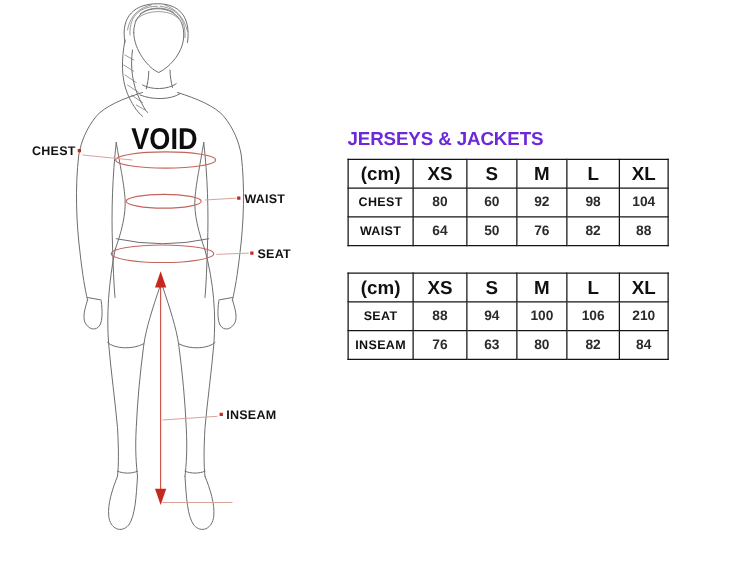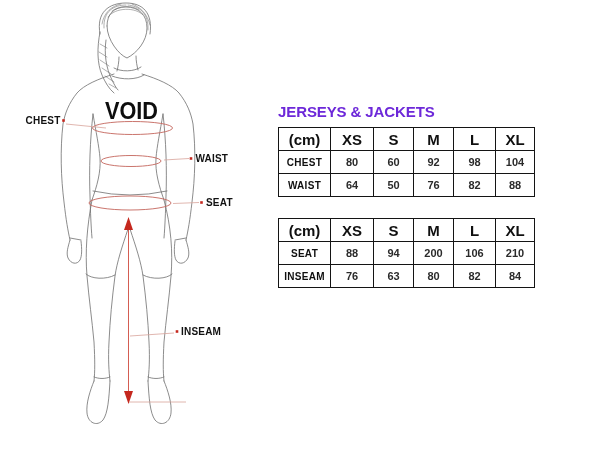--- a/index.html
+++ b/index.html
@@ -189,21 +189,21 @@
             <th class="hdr-cell">XS</th>
             <th class="hdr-cell">S</th>
             <th class="hdr-cell">M</th>
             <th class="hdr-cell">L</th>
             <th class="hdr-cell">XL</th>
           </tr>
           <tr>
             <td class="label-cell">SEAT</td>
             <td class="val-cell">88</td>
             <td class="val-cell">94</td>
-            <td class="val-cell">200</td>
+            <td class="val-cell">100</td>
             <td class="val-cell">106</td>
             <td class="val-cell">210</td>
           </tr>
           <tr>
             <td class="label-cell">INSEAM</td>
             <td class="val-cell">76</td>
             <td class="val-cell">63</td>
             <td class="val-cell">80</td>
             <td class="val-cell">82</td>
             <td class="val-cell">84</td>

